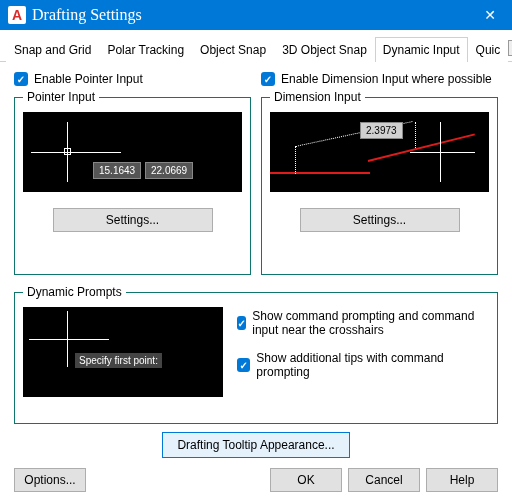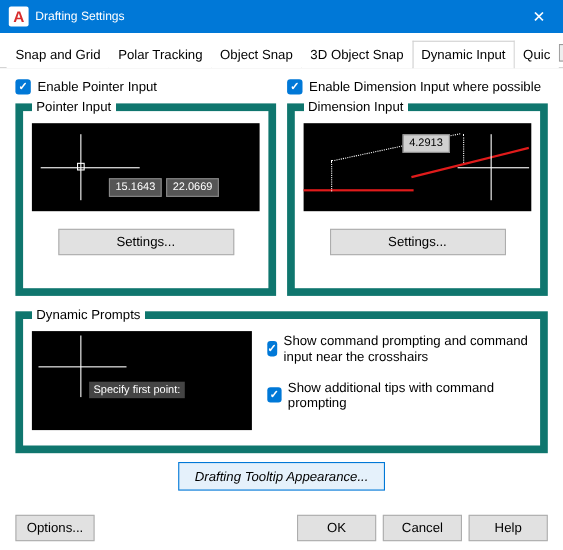--- a/index.html
+++ b/index.html
@@ -24,21 +24,21 @@
   .titlebar .logo {
     width: 18px; height: 18px;
     background: #fff;
     color: #d82c2c;
     font-weight: bold;
     font-size: 14px;
     display: flex; align-items: center; justify-content: center;
     border-radius: 2px;
     margin-right: 6px;
   }
-  .titlebar .title { flex: 1; font-size: 11px;}
+  .titlebar .title { flex: 1; font-size: 16px; font-family: Liberation Serif, serif;}
   .titlebar .close {
     width: 44px; height: 30px;
     display: flex; align-items: center; justify-content: center;
     font-size: 14px;
   }
   .tabs {
     display: flex;
     align-items: center;
     padding: 6px 6px 0 6px;
     border-bottom: 1px solid #d0d0d0;
@@ -85,23 +85,23 @@
     margin-bottom: 4px;
   }
   .chkbox {
     width: 14px; height: 14px;
     border-radius: 3px;
     background: #0078d7;
     display: inline-flex; align-items: center; justify-content: center;
     color: #fff; font-size: 10px; font-weight: bold;
   }
   fieldset {
-    border: 7px solid #0f766e;
+    border: 1px solid #0f766e;
     margin: 2px 0 8px 0;
-    padding: 8px 8px 14px 8px;
+    padding: 8px 8px 26px 8px;
   }
   legend { padding: 0 4px; font-size: 12px;}
   .preview {
     background: #000;
     width: 100%;
     height: 80px;
     position: relative;
     margin-bottom: 8px;
   }
   .cross-v { position:absolute; background:#fff; width:1px; height:60px; }
@@ -137,21 +137,20 @@
     padding:2px 4px;
   }
   .prompt-opts { flex:1; display:flex; flex-direction:column; gap:10px; padding-top: 2px;}
   .tooltip-btn {
     display:block; margin: 6px auto 0 auto;
     padding: 5px 14px;
     border: 1px solid #0078d7;
     background: #e5f1fb;
     font-size:12px;
     cursor:pointer;
-    font-style:italic;
   }
   .footer {
     position: absolute;
     bottom: 8px; left: 0; right: 0;
     display: flex;
     padding: 0 14px;
     gap: 6px;
     align-items: flex-end;
   }
   .footer .spacer { flex:1;}
@@ -213,21 +212,21 @@
       <fieldset>
         <legend>Dimension Input</legend>
         <div class="preview">
           <div class="dim-line" style="left:0; top:60px; width:100px;"></div>
           <div class="dim-line" style="left:98px; top:48px; width:110px; transform:rotate(-14deg); transform-origin:left center;"></div>
           <div class="cross-v" style="left:170px; top:10px; height:60px;"></div>
           <div class="cross-h" style="left:140px; top:40px; width:65px;"></div>
           <div class="dotted" style="left:25px; top:34px; width:120px; transform:rotate(-12deg); transform-origin:left center;"></div>
           <div class="dottedv" style="left:25px; top:34px; height:28px;"></div>
           <div class="dottedv" style="left:145px; top:10px; height:26px;"></div>
-          <div class="coord-box" style="left:90px; top:10px; background:#d0d0d0; color:#000;">4.2913</div>
+          <div class="coord-box" style="left:90px; top:10px; background:#d0d0d0; color:#000;">2.3973</div>
         </div>
         <button class="btn">Settings...</button>
       </fieldset>
     </div>
   </div>
 
   <fieldset>
     <legend>Dynamic Prompts</legend>
     <div class="prompt-row">
       <div class="preview-sm">

